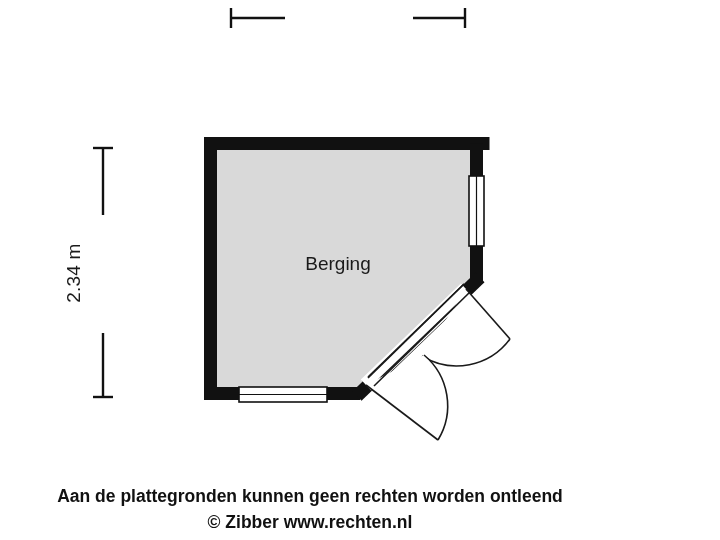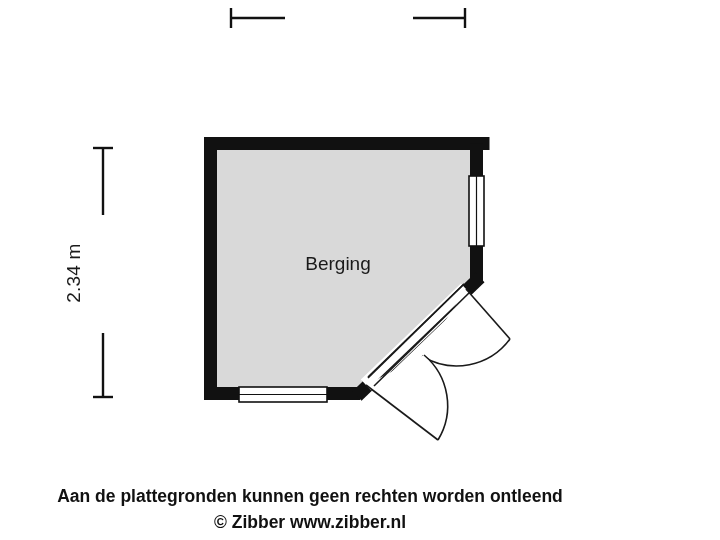--- a/index.html
+++ b/index.html
@@ -139,16 +139,16 @@
     <g stroke="#1a1a1a" stroke-width="1.6" fill="none">
       <line x1="464" y1="284" x2="368" y2="378"></line>
       <line x1="470" y1="292" x2="374" y2="386"></line>
     </g>
 
     <text class="room-label" x="338" y="270" text-anchor="middle">Berging</text>
   </svg>
 
   <div id="footer">
     <span>Aan de plattegronden kunnen geen rechten worden ontleend</span>
-    <span class="line2">© Zibber www.zibber.nl</span>
+    <span class="line2">© Zibber www.rechten.nl</span>
   </div>
 
 </div>
 
 </body></html>

